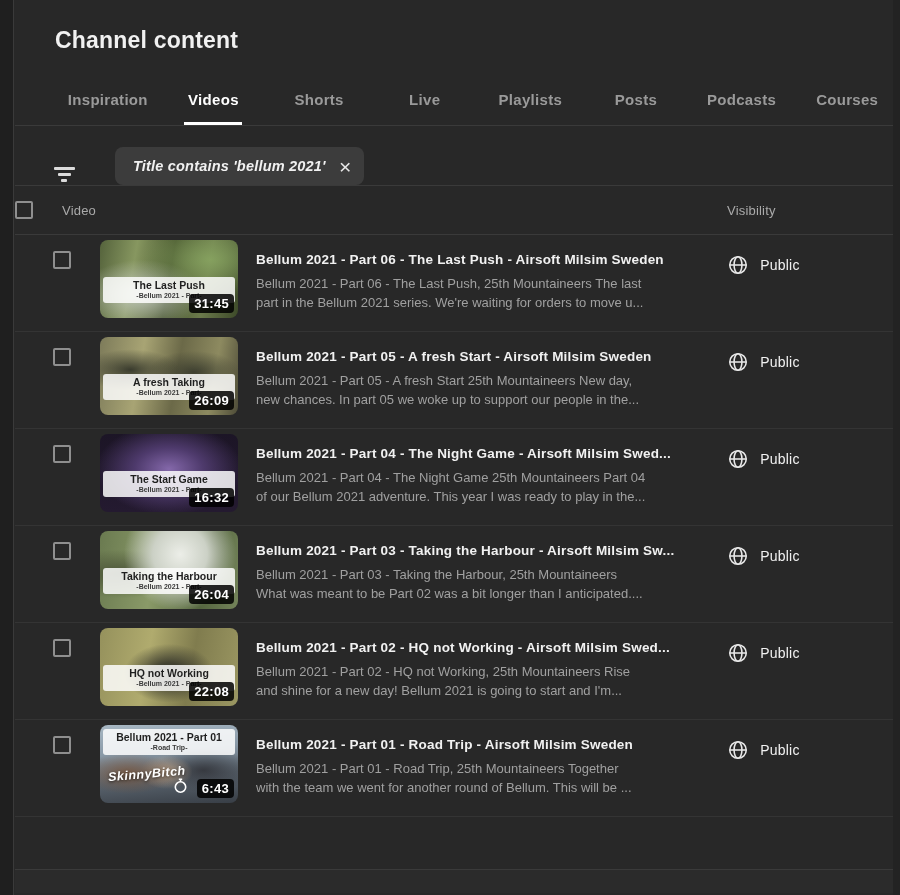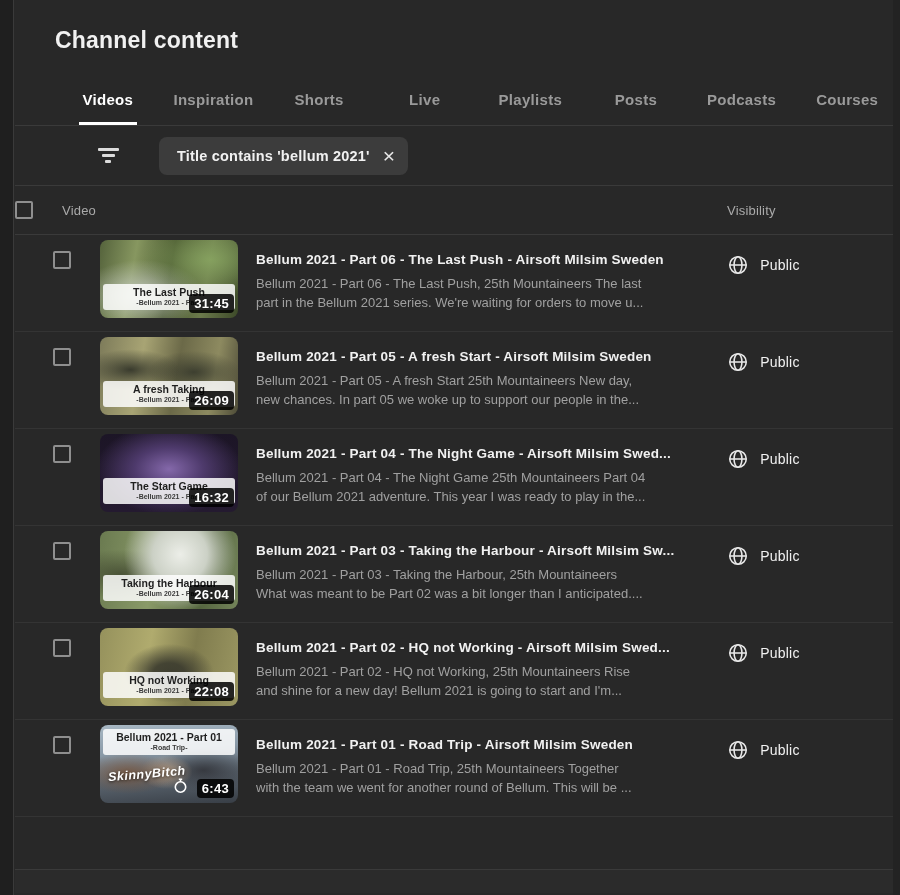--- a/index.html
+++ b/index.html
@@ -31,21 +31,21 @@
     font-weight: 600; letter-spacing: 0.3px; padding-bottom: 17px;
     position: relative; cursor: pointer;
   }
   .tab.active { color: #ffffff; }
   .tab.active .underline {
     position: absolute; bottom: 0; left: 50%; transform: translateX(-50%);
     width: 58px; height: 3px; background: #ffffff;
   }
 
   
-  .filter-bar { height: 60px; display: flex; align-items: center; padding-left: 82px; border-bottom: 1px solid #3a3a3a; }
+  .filter-bar { height: 60px; display: flex; align-items: flex-end; padding-left: 38px; border-bottom: 1px solid #3a3a3a; font-style: italic; }
   .filter-icon { width: 22px; cursor: pointer; }
   .filter-icon .bar { height: 2.5px; background: #dcdcdc; margin: 3.5px auto; border-radius: 1px; }
   .filter-icon .b1 { width: 21px; }
   .filter-icon .b2 { width: 13px; }
   .filter-icon .b3 { width: 6px; }
   .chip {
     margin-left: 40px; height: 38px; background: #3c3c3c; border-radius: 8px;
     display: flex; align-items: center; padding: 0 13px 0 18px; cursor: pointer;
   }
   .chip-label { color: #f1f1f1; font-size: 14.5px; font-weight: 600; letter-spacing: 0.2px; }
@@ -61,21 +61,21 @@
   .row { height: 97px; display: flex; padding-left: 38px; border-bottom: 1px solid #343434; }
   .row .cb { margin-top: 16px; }
   .thumb {
     margin: 5px 0 0 29px; width: 138px; height: 78px; border-radius: 8px;
     position: relative; overflow: hidden; flex: none; cursor: pointer;
   }
   .cap {
     position: absolute; left: 3px; right: 3px; background: rgba(255,255,255,0.84);
     border-radius: 3px; text-align: center; padding: 2px 0 3px 0; color: #1f1f1f;
   }
-  .cap-bottom { bottom: 8px; }
+  .cap-bottom { bottom: 15px; }
   .cap-top { top: 4px; }
   .cap-title { font-size: 10.5px; font-weight: 700; line-height: 12px; white-space: nowrap; overflow: hidden; }
   .cap-sub { font-size: 7px; font-weight: 700; line-height: 9px; color: #3a3a3a; white-space: nowrap; overflow: hidden; }
   .badge {
     position: absolute; bottom: 5px; right: 4px; background: rgba(0,0,0,0.85);
     color: #ffffff; font-size: 13px; font-weight: 700; padding: 2px 5px;
     border-radius: 4px; letter-spacing: 0.3px;
   }
   .stopwatch { position: absolute; bottom: 9px; right: 49px; }
   .watermark {
@@ -131,22 +131,22 @@
 <div class="left-strip"></div>
 <div class="right-strip"></div>
 
 <div class="content">
 
   <div class="page-header">
     <div class="page-title">Channel content</div>
   </div>
 
   <div class="tabs">
+    <div class="tab"><span>Inspiration</span></div>
     <div class="tab active"><span>Videos</span><div class="underline"></div></div>
-    <div class="tab"><span>Inspiration</span></div>
     <div class="tab"><span>Shorts</span></div>
     <div class="tab"><span>Live</span></div>
     <div class="tab"><span>Playlists</span></div>
     <div class="tab"><span>Posts</span></div>
     <div class="tab"><span>Podcasts</span></div>
     <div class="tab"><span>Courses</span></div>
   </div>
 
   <div class="filter-bar">
     <div class="filter-icon">

